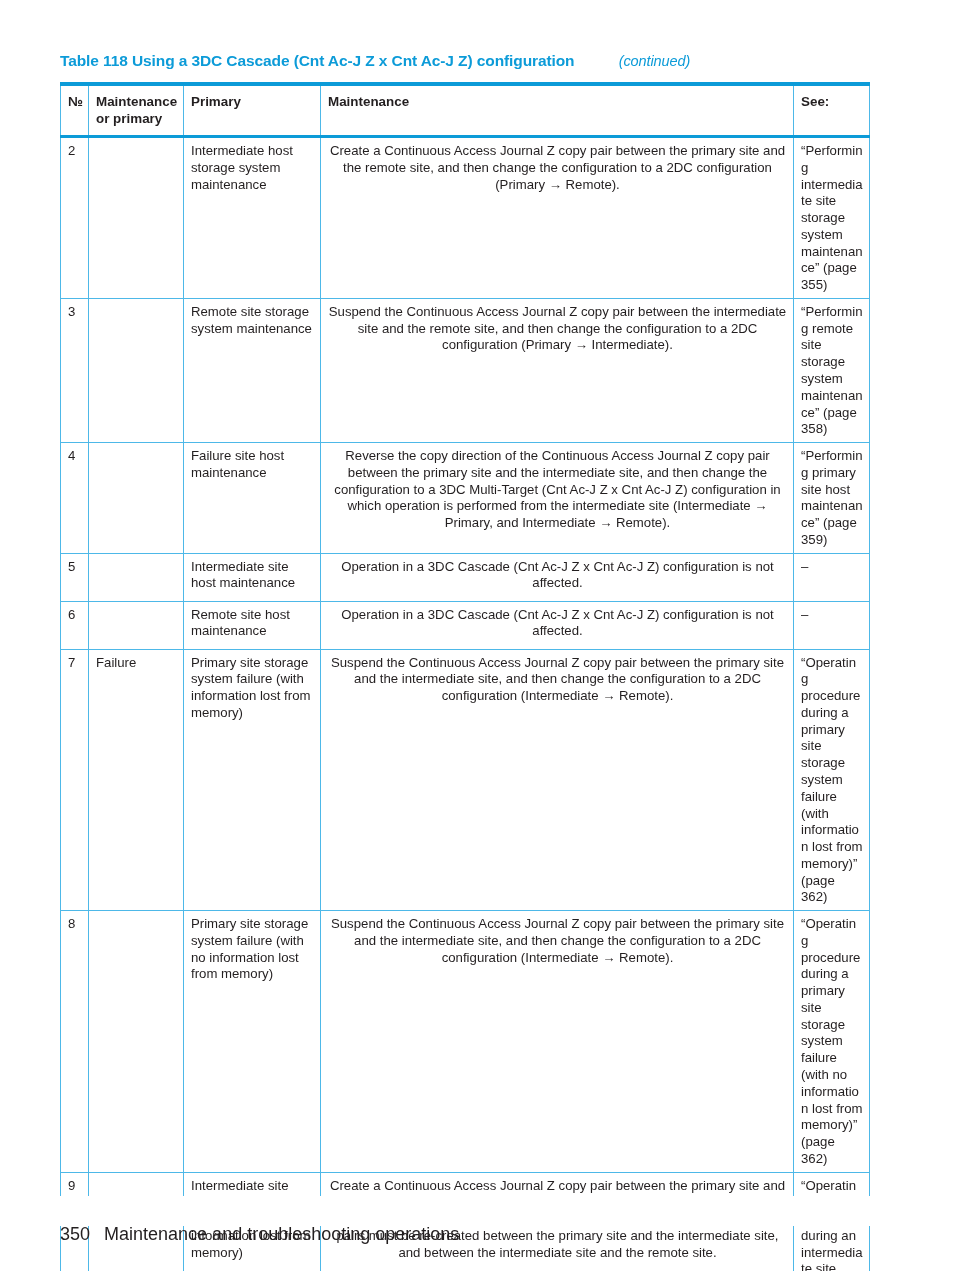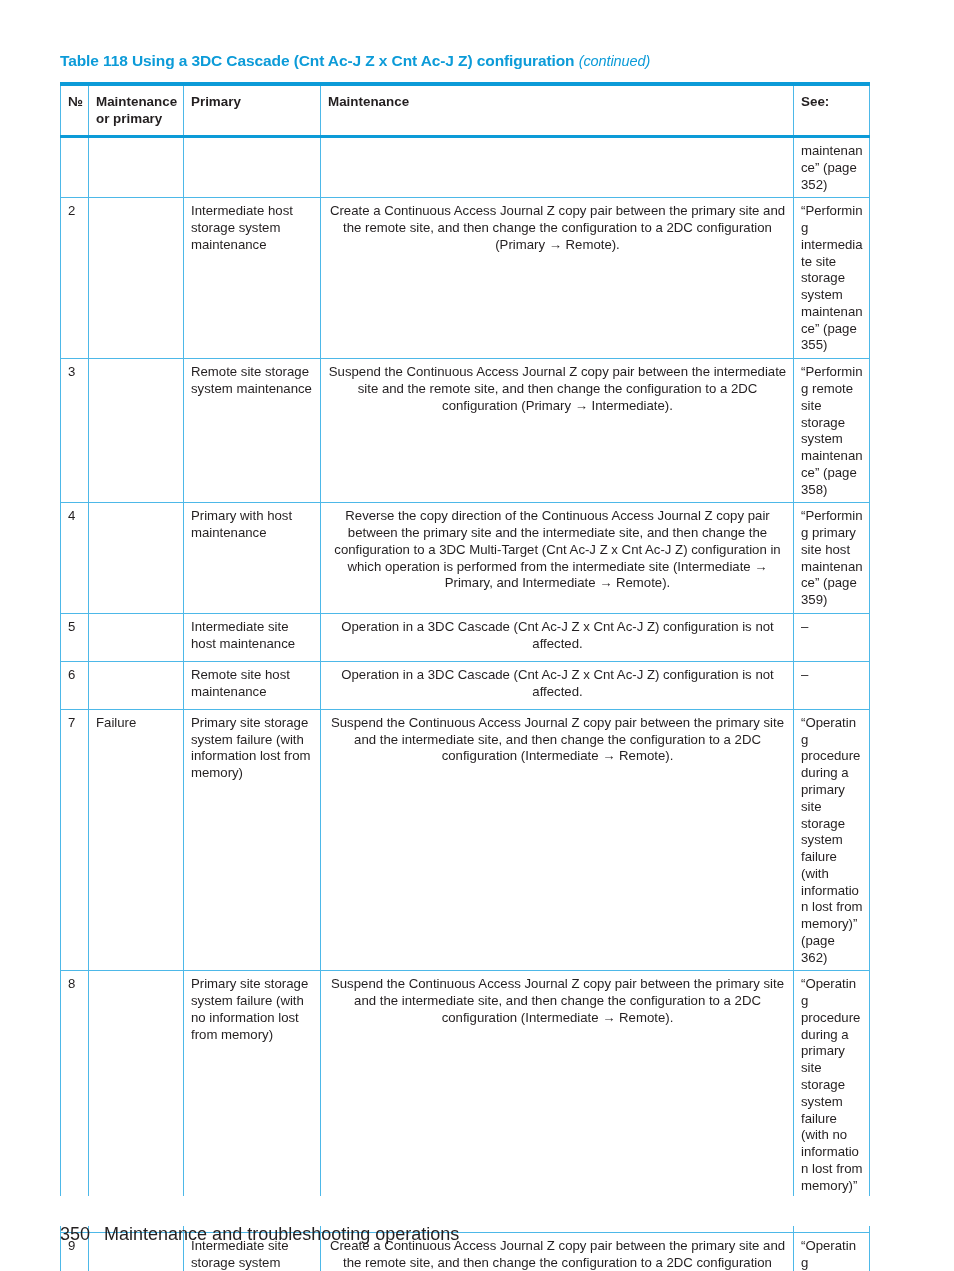--- a/index.html
+++ b/index.html
@@ -28,20 +28,21 @@
     font-size: 15.5px;
     font-weight: bold;
     color: #0c9bd8;
     letter-spacing: -0.1px;
     white-space: nowrap;
   }
   .table-title .cont {
     font-weight: normal;
     font-style: italic;
     font-size: 14.5px;
+    margin-left: 40px;
   }
   table.doc-table {
     position: absolute;
     left: 60px;
     top: 82px;
     width: 809px;
     border-collapse: collapse;
     table-layout: fixed;
   }
   table.doc-table td, table.doc-table th {
@@ -128,45 +129,38 @@
     <thead>
       <tr>
         <th>№</th>
         <th>Maintenance or primary</th>
         <th>Primary</th>
         <th>Maintenance</th>
         <th>See:</th>
       </tr>
     </thead>
     <tbody>
-      <tr style="height:52px;">
-        <td class="cell-no"></td>
-        <td class="cell-maint"></td>
-        <td class="cell-target"></td>
-        <td class="cell-desc"></td>
-        <td class="cell-see">maintenance” (page 352)</td>
-      </tr>
       <tr style="height:125px;">
         <td class="cell-no">2</td>
         <td class="cell-maint"></td>
         <td class="cell-target">Intermediate host storage system maintenance</td>
         <td class="cell-desc">Create a Continuous Access Journal Z copy pair between the primary site and the remote site, and then change the configuration to a 2DC configuration (Primary → Remote).</td>
         <td class="cell-see">“Performing intermediate site storage system maintenance” (page 355)</td>
       </tr>
       <tr style="height:125px;">
         <td class="cell-no">3</td>
         <td class="cell-maint"></td>
         <td class="cell-target">Remote site storage system maintenance</td>
         <td class="cell-desc">Suspend the Continuous Access Journal Z copy pair between the intermediate site and the remote site, and then change the configuration to a 2DC configuration (Primary → Intermediate).</td>
         <td class="cell-see">“Performing remote site storage system maintenance” (page 358)</td>
       </tr>
       <tr style="height:97px;">
         <td class="cell-no">4</td>
         <td class="cell-maint"></td>
-        <td class="cell-target">Primary with host maintenance</td>
+        <td class="cell-target">Failure site host maintenance</td>
         <td class="cell-desc">Reverse the copy direction of the Continuous Access Journal Z copy pair between the primary site and the intermediate site, and then change the configuration to a 3DC Multi-Target (Cnt Ac-J Z x Cnt Ac-J Z) configuration in which operation is performed from the intermediate site (Intermediate → Primary, and Intermediate → Remote).</td>
         <td class="cell-see">“Performing primary site host maintenance” (page 359)</td>
       </tr>
       <tr style="height:48px;">
         <td class="cell-no">5</td>
         <td class="cell-maint"></td>
         <td class="cell-target">Intermediate site host maintenance</td>
         <td class="cell-desc">Operation in a 3DC Cascade (Cnt Ac-J Z x Cnt Ac-J Z) configuration is not affected.</td>
         <td class="cell-see dash">–</td>
       </tr>

